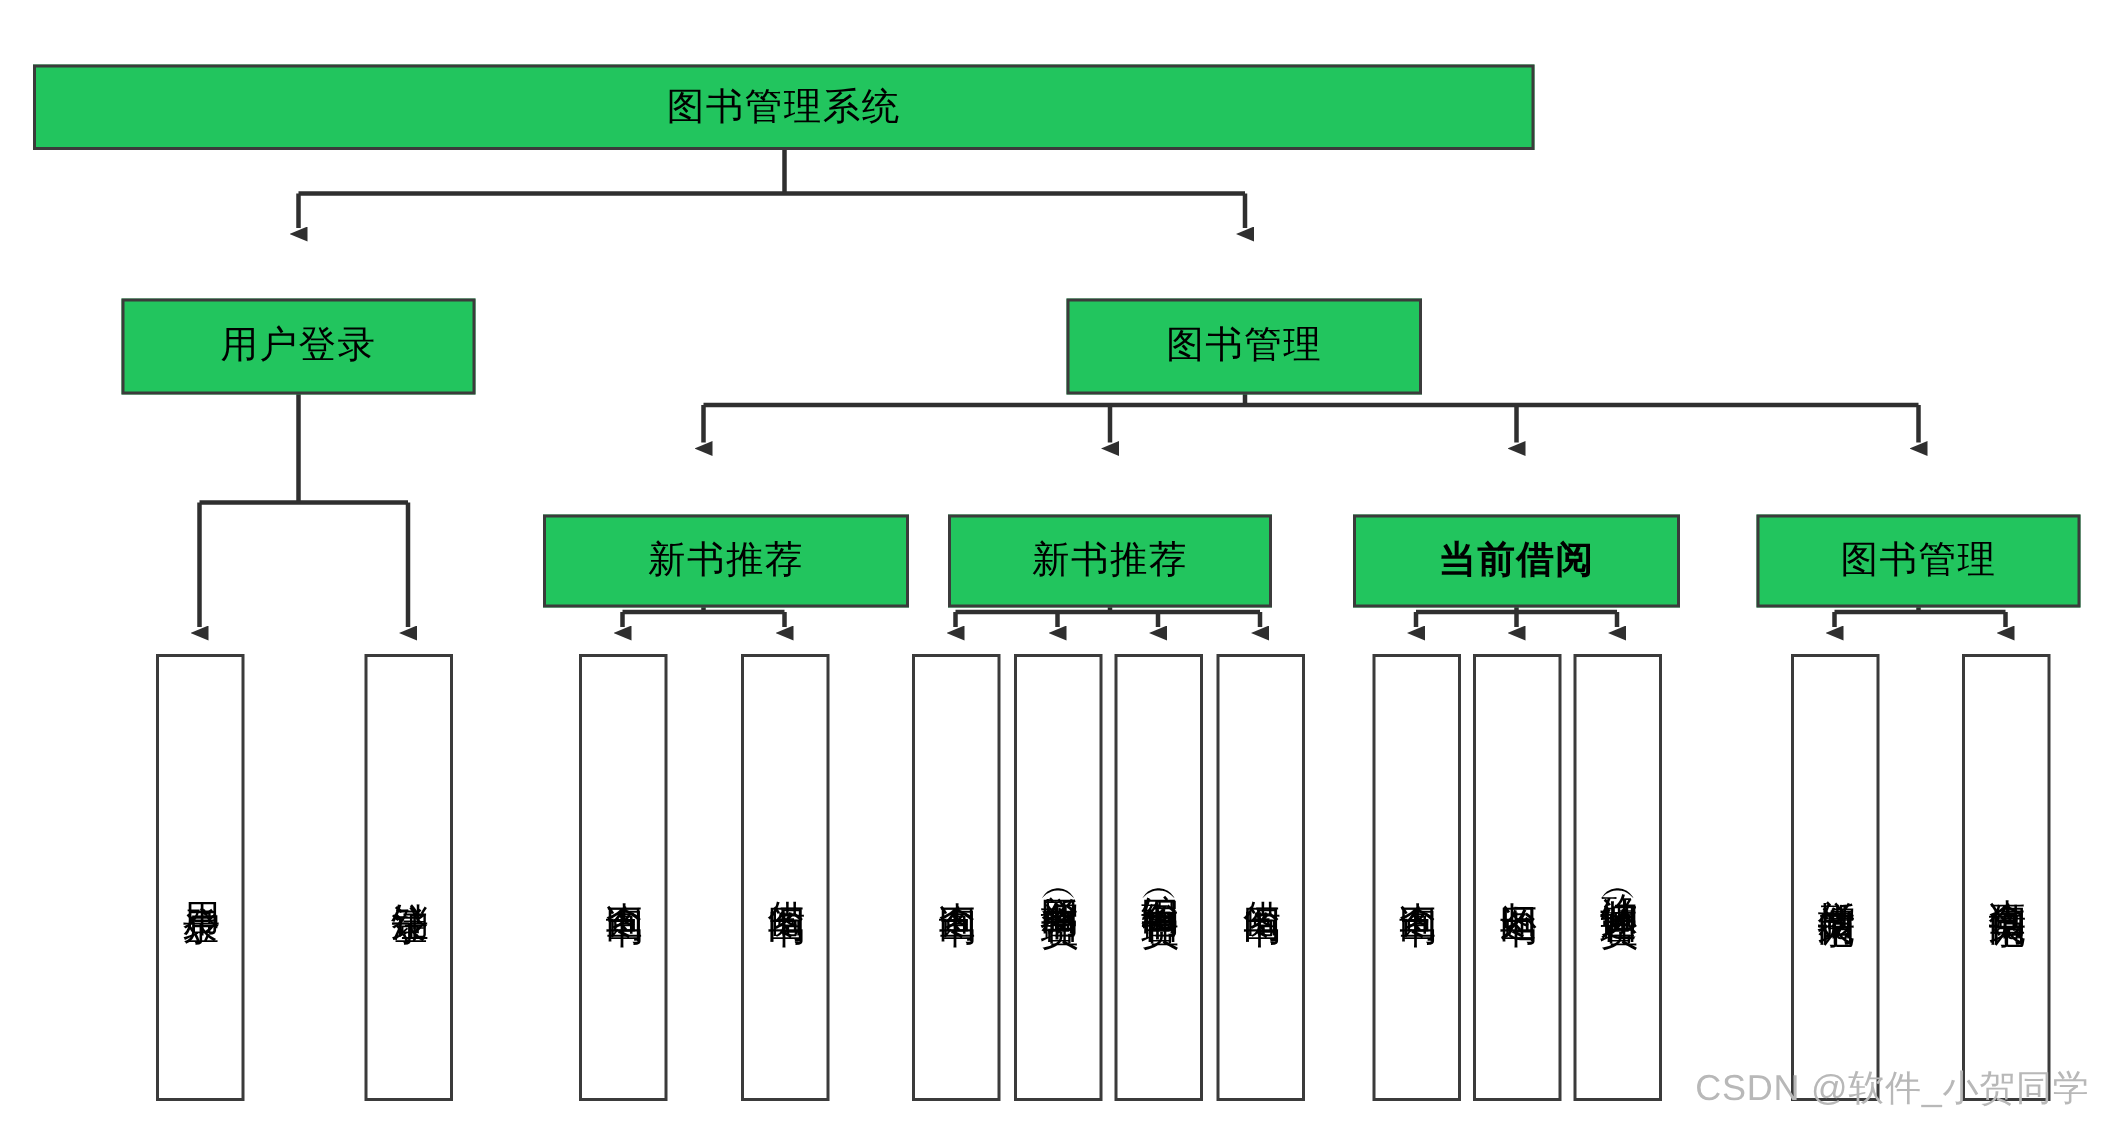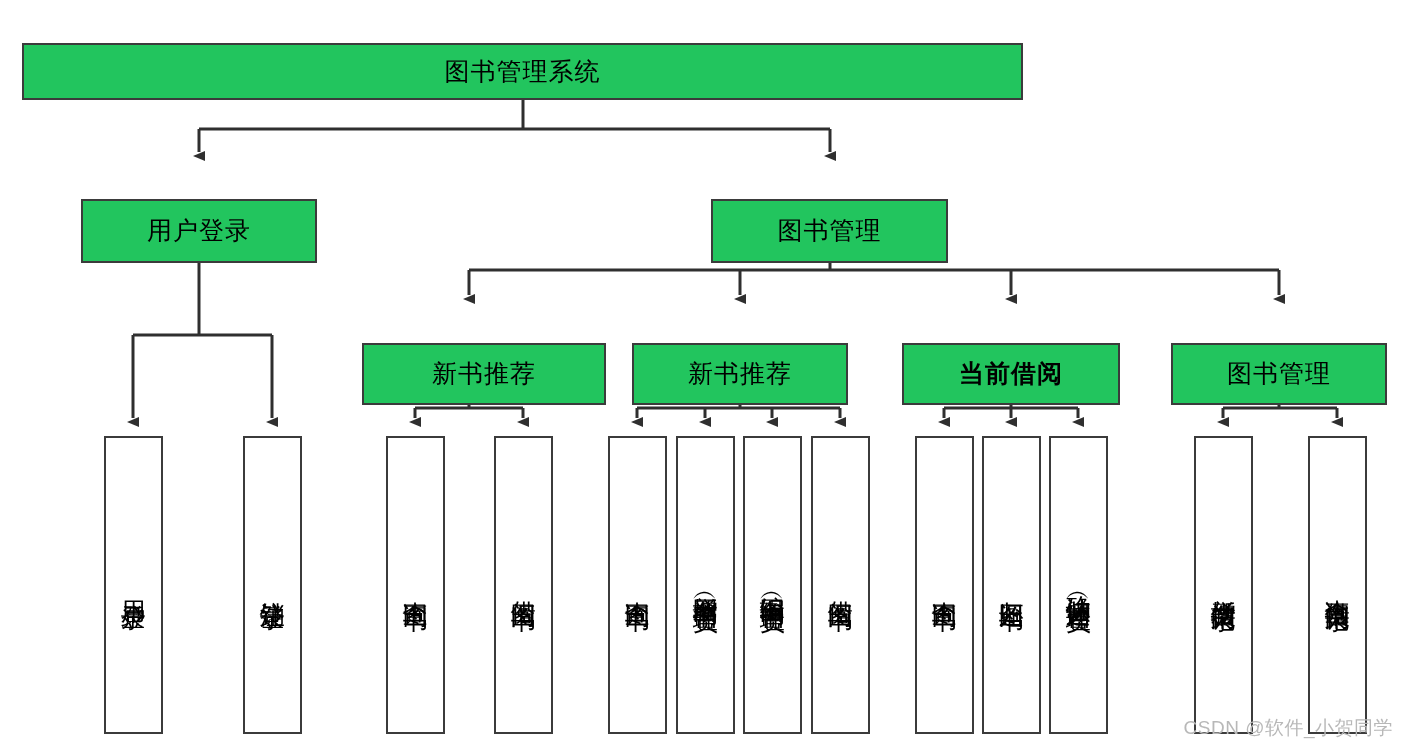--- a/index.html
+++ b/index.html
@@ -47,21 +47,21 @@
     font-size:25px;
     line-height:1.22;
     letter-spacing:2px;
     color:#000000;
     white-space:nowrap;
   }
   #watermark{
     position:absolute;
     right:12px;
     bottom:6px;
-    font-size:19px;
+    font-size:24px;
     color:#b8b8b8;
     letter-spacing:0.5px;
     white-space:nowrap;
     user-select:none;
   }
 </style>
 </head>
 <body>
 
 <div id="canvas">

